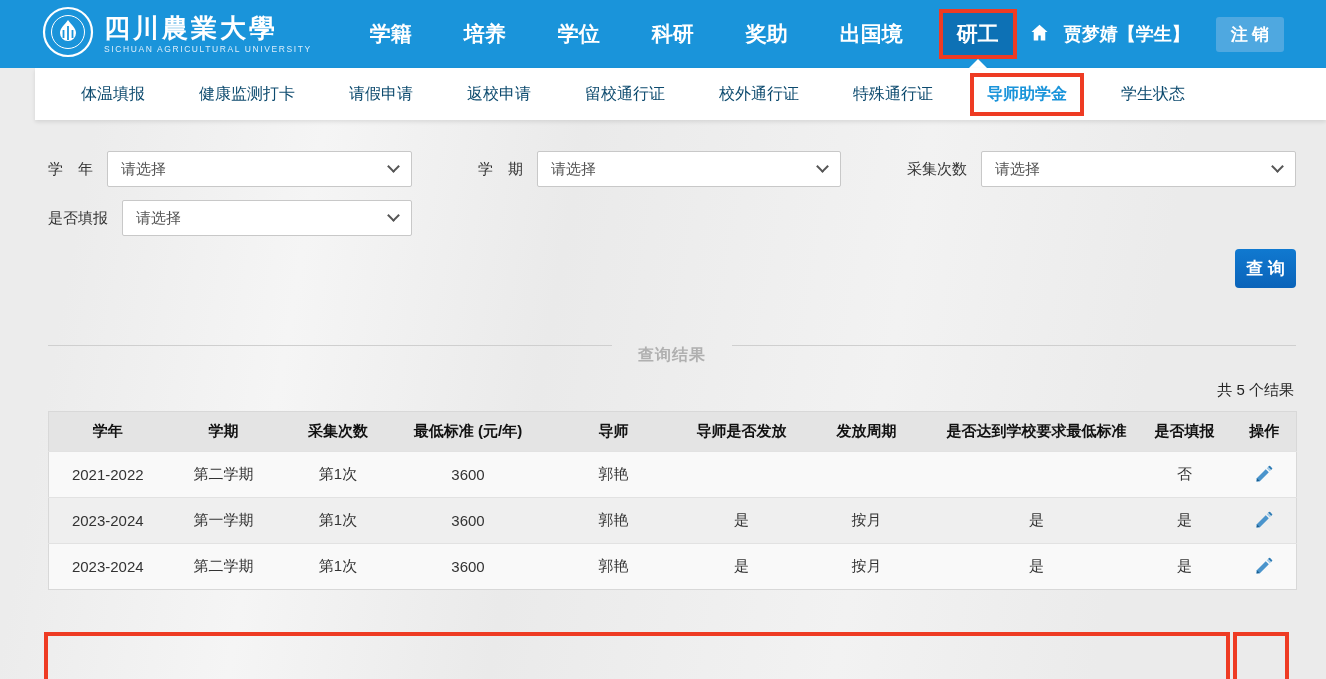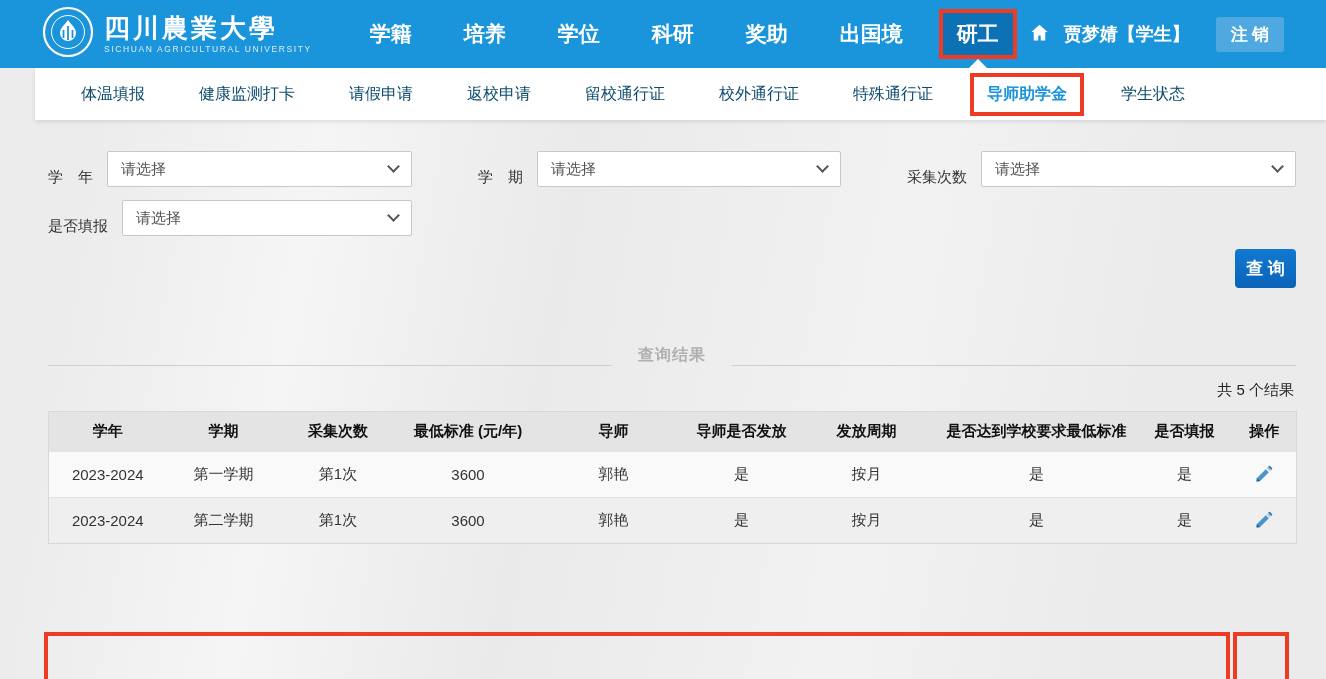--- a/index.html
+++ b/index.html
@@ -30,33 +30,33 @@
   .tabbar { margin-left:35px; height:52px; background:#fff; display:flex; align-items:center;
             padding-left:46px; gap:54px; box-shadow:0 2px 4px rgba(0,0,0,.10); position:relative; }
   .tab { font-size:16px; color:#0c4a6e; white-space:nowrap; cursor:pointer; }
   .tab.active { color:#1a94da; font-weight:bold; }
   .tab.annotated { border:4px solid #ee3b23; padding:7px 13px; margin:-11px -17px; }
 
   
   .content { padding:0 30px 0 48px; }
   .filters { margin-top:31px; display:grid; grid-template-columns:364px 363px 389px;
              justify-content:space-between; row-gap:13px; }
-  .filter-group { display:flex; align-items:flex-end; }
+  .filter-group { display:flex; align-items:center; }
   .filter-label { font-size:15px; color:#333; margin-right:14px; white-space:pre; flex:none; }
   .select { flex:1; height:36px; background:#fff; border:1px solid #c8c8c8; border-radius:2px;
             display:flex; align-items:center; justify-content:space-between; padding:0 13px;
             font-size:15px; color:#555; cursor:pointer; }
   .chevron { width:9px; height:9px; border-right:2px solid #555; border-bottom:2px solid #555;
              transform:rotate(45deg); margin-top:-5px; flex:none; }
   .query-row { display:flex; justify-content:flex-end; margin-top:13px; }
   .query-btn { background:linear-gradient(#1079d0,#0a63b9); color:#fff; border:none; border-radius:4px;
                font-size:17px; font-weight:bold; padding:8px 11px; cursor:pointer; white-space:pre;
                font-family:inherit; }
 
-  .section-divider { margin-top:57px; display:flex; align-items:flex-end; gap:26px; }
+  .section-divider { margin-top:57px; display:flex; align-items:flex-start; gap:26px; }
   .divider-line { flex:1; height:1px; background:#cfcfcf; }
   .divider-title { color:#b0b0b0; font-size:16px; font-weight:bold; letter-spacing:1px; }
 
   .count { text-align:right; font-size:15px; color:#222; margin:15px 2px 11px 0; }
 
   
   .table-wrap { position:relative; }
   table { width:100%; border-collapse:collapse; table-layout:fixed; border:1px solid #d8d8d8; }
   thead th { background:#e4e4e4; font-size:15px; font-weight:bold; color:#111; height:40px; text-align:center; }
   tbody td { height:46px; text-align:center; font-size:15px; color:#333; border-top:1px solid #e2e2e2;
@@ -191,61 +191,82 @@
           <th>导师</th>
           <th>导师是否发放</th>
           <th>发放周期</th>
           <th>是否达到学校要求最低标准</th>
           <th>是否填报</th>
           <th>操作</th>
         </tr>
       </thead>
       <tbody>
         <tr>
-          <td>2023-2024</td>
-          <td>第一学期</td>
+          <td>2021-2022</td>
+          <td>第二学期</td>
           <td>第1次</td>
           <td>3600</td>
           <td>郭艳</td>
-          <td>是</td>
-          <td>按月</td>
-          <td>是</td>
-          <td>是</td>
+          <td></td>
+          <td></td>
+          <td></td>
+          <td>否</td>
           <td>
             <button class="pencil-btn">
               <svg width="20" height="20" viewBox="0 0 24 24">
                 <path fill="#4a94cc" d="M14.06 6.19l3.75 3.75L6.75 21H3v-3.75L14.06 6.19z"></path>
                 <path fill="#9cc9e8" d="M15.2 5.05l1.3-1.3 3.75 3.75-1.3 1.3z"></path>
                 <path fill="#2f7cb5" d="M17.9 2.35a1 1 0 0 1 1.41 0l2.34 2.34a1 1 0 0 1 0 1.41l-1.1 1.1-3.75-3.75z"></path>
                 <path fill="#1b5e8f" d="M3 21l.95-3.6 2.65 2.65z"></path>
               </svg>
             </button>
           </td>
         </tr>
         <tr>
           <td>2023-2024</td>
-          <td>第二学期</td>
+          <td>第一学期</td>
           <td>第1次</td>
           <td>3600</td>
           <td>郭艳</td>
           <td>是</td>
           <td>按月</td>
           <td>是</td>
           <td>是</td>
           <td>
             <button class="pencil-btn">
               <svg width="20" height="20" viewBox="0 0 24 24">
                 <path fill="#4a94cc" d="M14.06 6.19l3.75 3.75L6.75 21H3v-3.75L14.06 6.19z"></path>
                 <path fill="#9cc9e8" d="M15.2 5.05l1.3-1.3 3.75 3.75-1.3 1.3z"></path>
                 <path fill="#2f7cb5" d="M17.9 2.35a1 1 0 0 1 1.41 0l2.34 2.34a1 1 0 0 1 0 1.41l-1.1 1.1-3.75-3.75z"></path>
                 <path fill="#1b5e8f" d="M3 21l.95-3.6 2.65 2.65z"></path>
               </svg>
             </button>
           </td>
         </tr>
+        <tr>
+          <td>2023-2024</td>
+          <td>第二学期</td>
+          <td>第1次</td>
+          <td>3600</td>
+          <td>郭艳</td>
+          <td>是</td>
+          <td>按月</td>
+          <td>是</td>
+          <td>是</td>
+          <td>
+            <button class="pencil-btn">
+              <svg width="20" height="20" viewBox="0 0 24 24">
+                <path fill="#4a94cc" d="M14.06 6.19l3.75 3.75L6.75 21H3v-3.75L14.06 6.19z"></path>
+                <path fill="#9cc9e8" d="M15.2 5.05l1.3-1.3 3.75 3.75-1.3 1.3z"></path>
+                <path fill="#2f7cb5" d="M17.9 2.35a1 1 0 0 1 1.41 0l2.34 2.34a1 1 0 0 1 0 1.41l-1.1 1.1-3.75-3.75z"></path>
+                <path fill="#1b5e8f" d="M3 21l.95-3.6 2.65 2.65z"></path>
+              </svg>
+            </button>
+          </td>
+        </tr>
       </tbody>
     </table>
 
     <div class="annotation-box" id="row5-box"></div>
     <div class="annotation-box" id="pencil-box"></div>
   </div>
 
 </main>
 
 </body></html>

